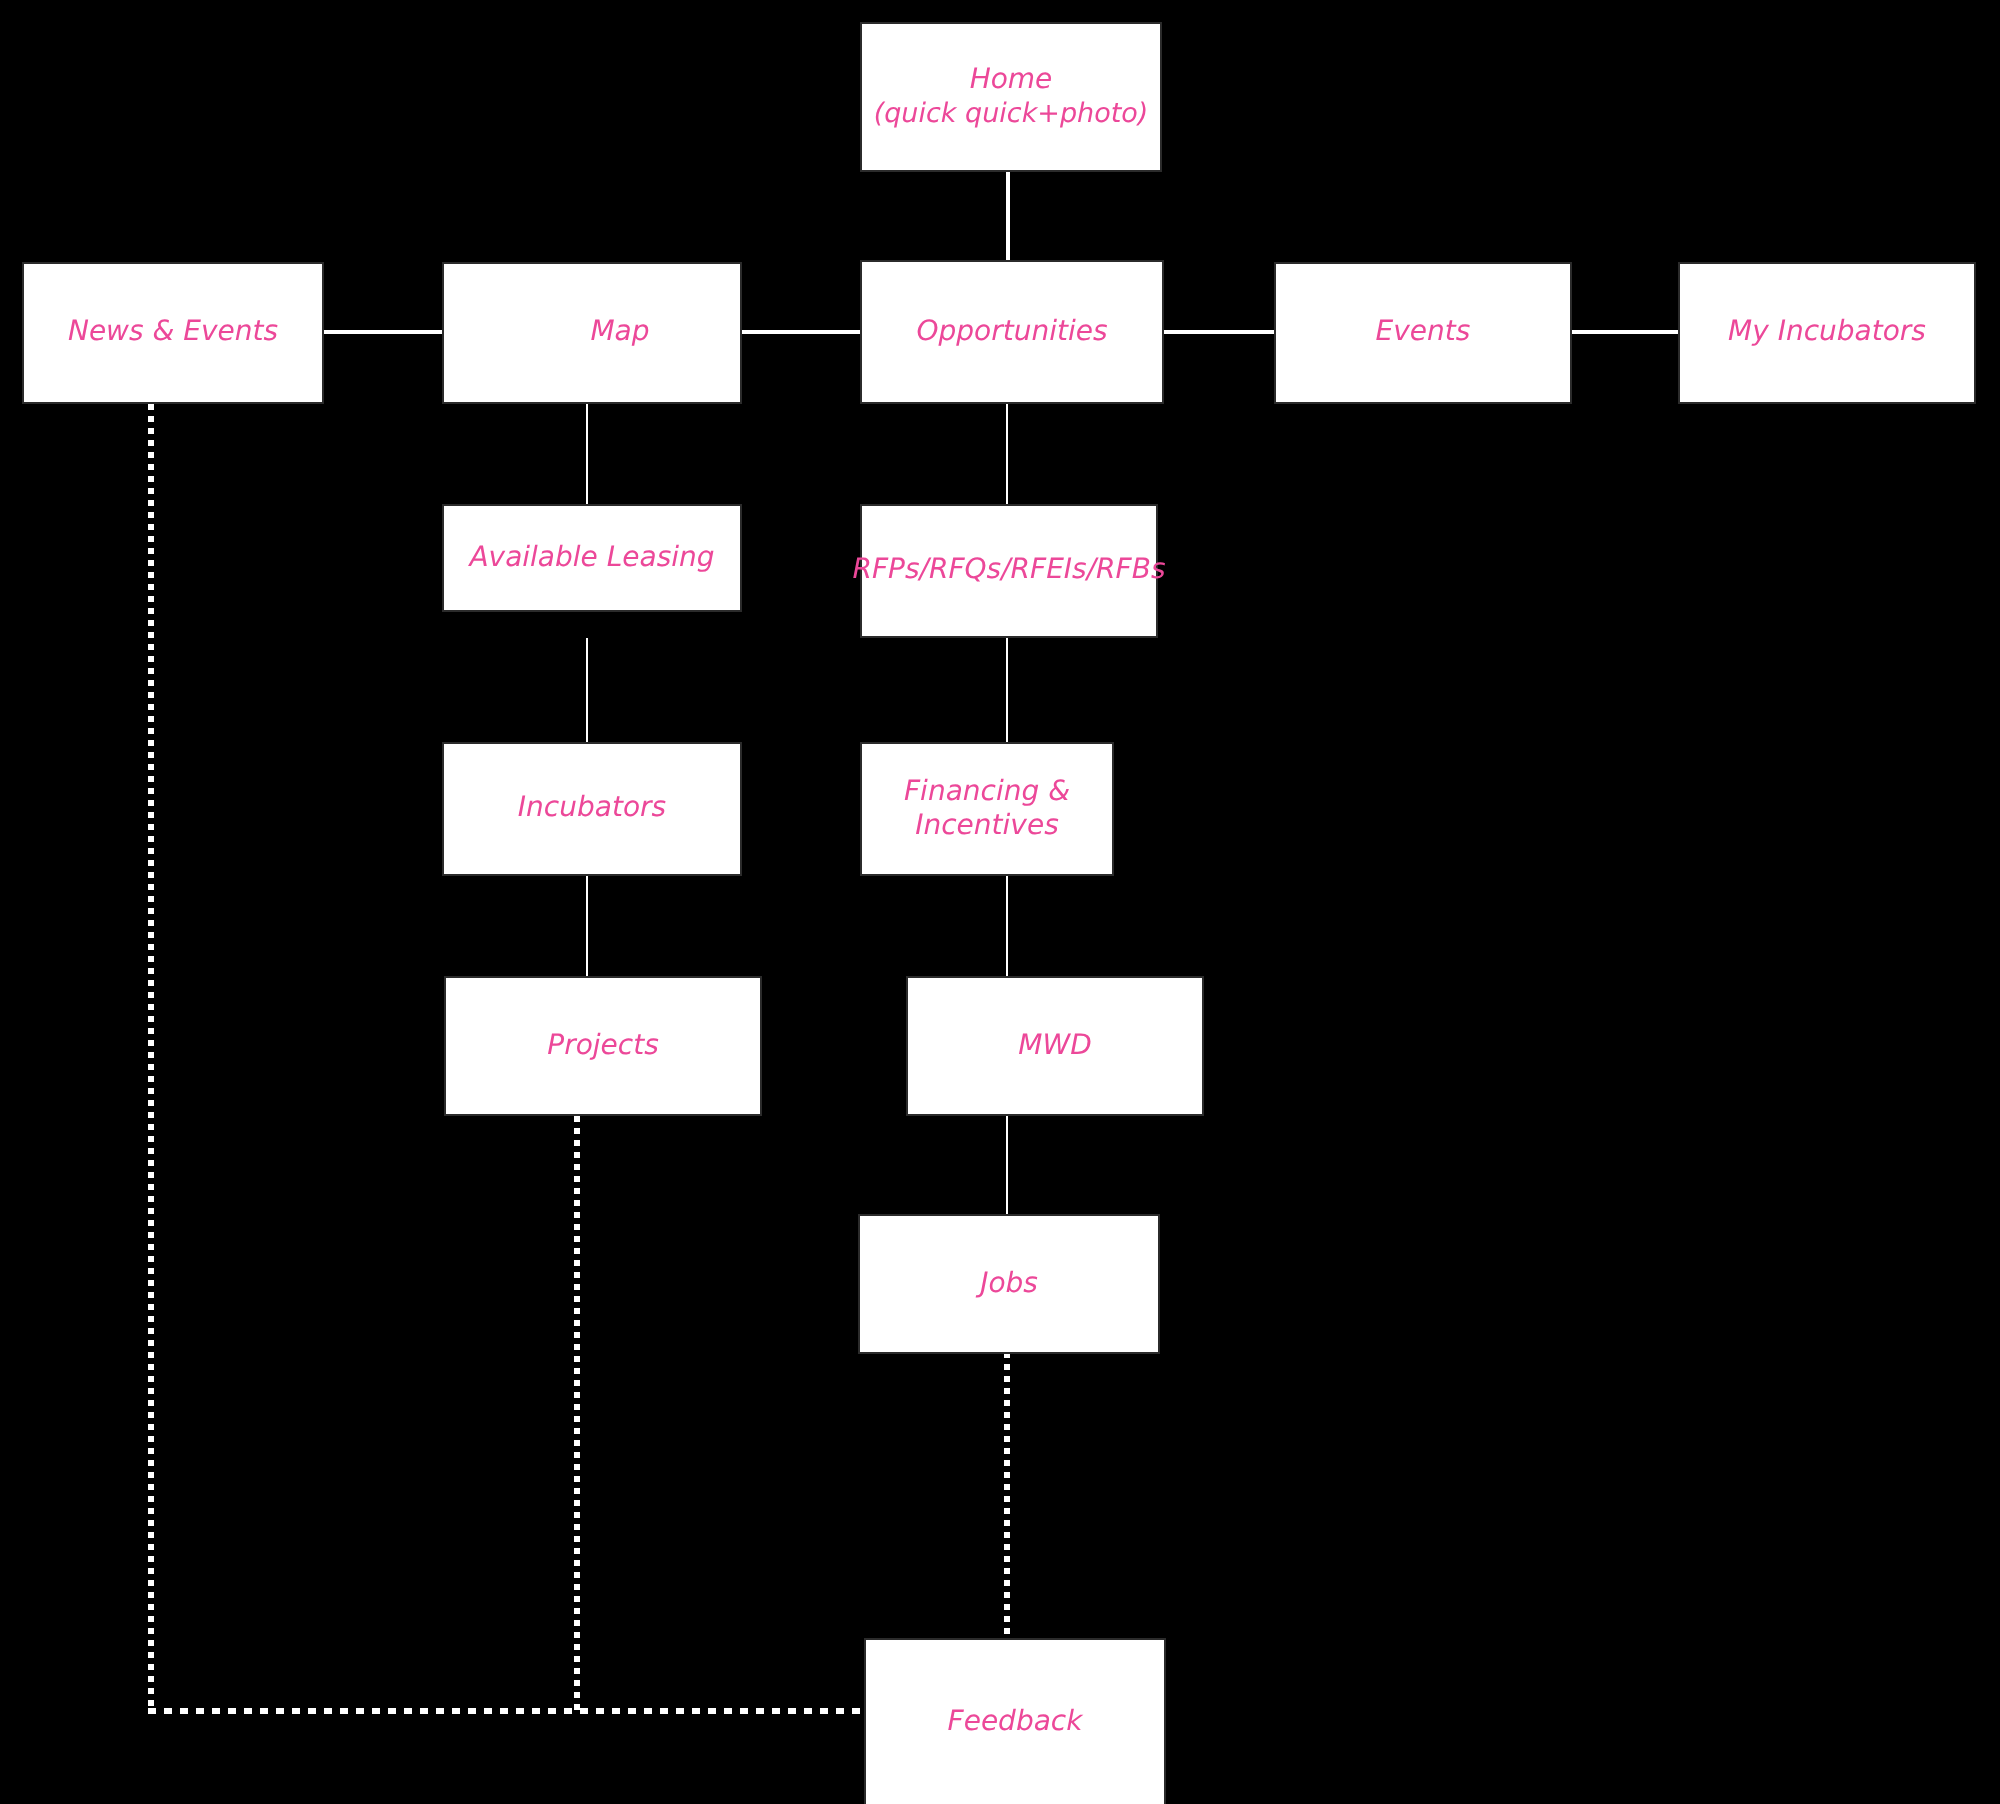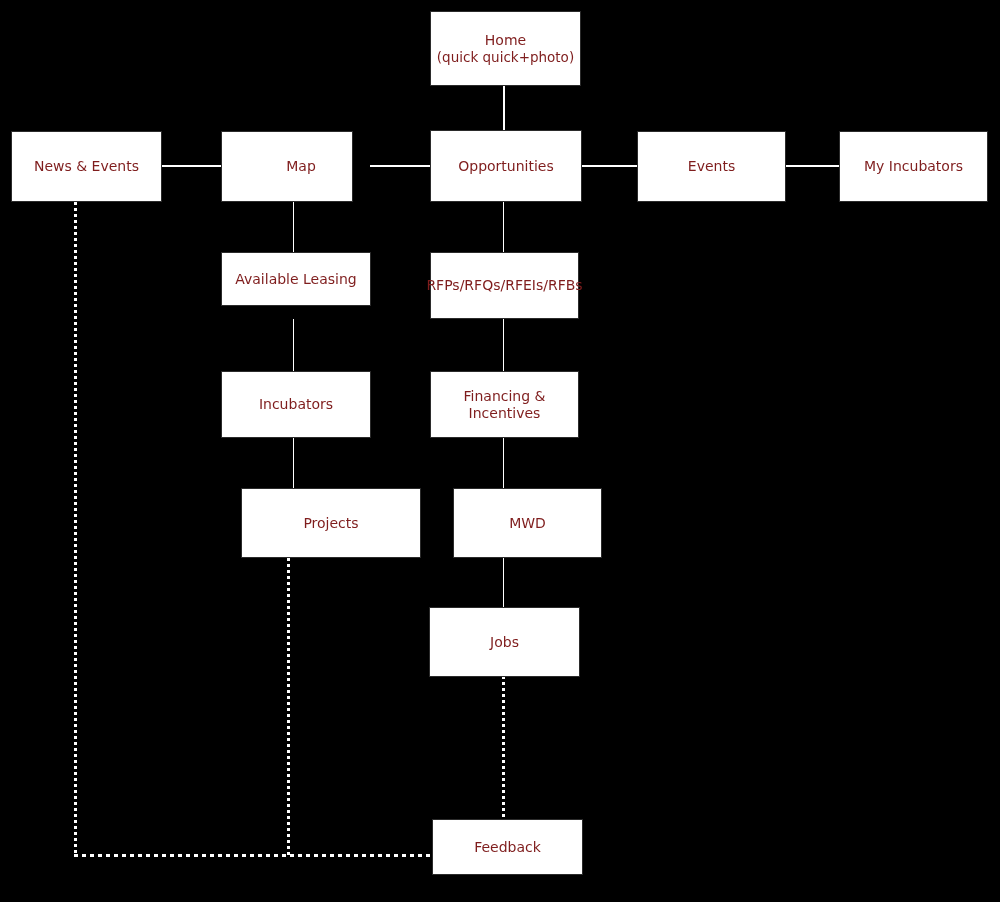--- a/index.html
+++ b/index.html
@@ -20,25 +20,26 @@
   
   .node {
     position: absolute;
     background: #ffffff;
     border: 1px solid #2b2b2b;
     box-sizing: border-box;
     display: flex;
     flex-direction: column;
     align-items: center;
     justify-content: center;
-    color: #7f1d1d;
+    color: #ec4899;
     font-size: 14px;
     line-height: 17px;
     text-align: center;
     z-index: 5;
+    font-style: italic;
   }
   .node .sub {
     font-size: 13.5px;
     line-height: 17px;
   }
   
   .conn {
     position: absolute;
     z-index: 2;
   }
@@ -102,21 +103,21 @@
 
   <div class="node" style="left:430px; top:11px; width:151px; height:75px;">
     <span>Home</span>
     <span class="sub">(quick quick+photo)</span>
   </div>
 
   <div class="node" style="left:11px; top:131px; width:151px; height:71px;justify-content:center;">
     <span>News &amp; Events</span>
   </div>
 
-  <div class="node" style="left:221px; top:131px; width:132px; height:71px;padding-left:28px;">
+  <div class="node" style="left:221px; top:131px; width:150px; height:71px;padding-left:28px;">
     <span>Map</span>
   </div>
 
   <div class="node" style="left:430px; top:130px; width:152px; height:72px;">
     <span>Opportunities</span>
   </div>
 
   <div class="node" style="left:637px; top:131px; width:149px; height:71px;">
     <span>Events</span>
   </div>
@@ -130,33 +131,33 @@
   </div>
 
   <div class="node" style="left:430px; top:252px; width:149px; height:67px;">
     <span>RFPs/RFQs/RFEIs/RFBs</span>
   </div>
 
   <div class="node" style="left:221px; top:371px; width:150px; height:67px;">
     <span>Incubators</span>
   </div>
 
-  <div class="node" style="left:430px; top:371px; width:149px; height:67px;">
+  <div class="node" style="left:430px; top:371px; width:127px; height:67px;">
     <span>Financing &amp; Incentives</span>
   </div>
 
-  <div class="node" style="left:222px; top:488px; width:180px; height:70px;margin-left:19px;">
+  <div class="node" style="left:222px; top:488px; width:159px; height:70px;">
     <span>Projects</span>
   </div>
 
   <div class="node" style="left:430px; top:488px; width:149px; height:70px;margin-left:23px;">
     <span>MWD</span>
   </div>
 
   <div class="node" style="left:429px; top:607px; width:151px; height:70px;">
     <span>Jobs</span>
   </div>
 
-  <div class="node" style="left:432px; top:819px; width:151px; height:56px;">
+  <div class="node" style="left:432px; top:819px; width:151px; height:84px;">
     <span>Feedback</span>
   </div>
 
 </div>
 
 </body></html>

